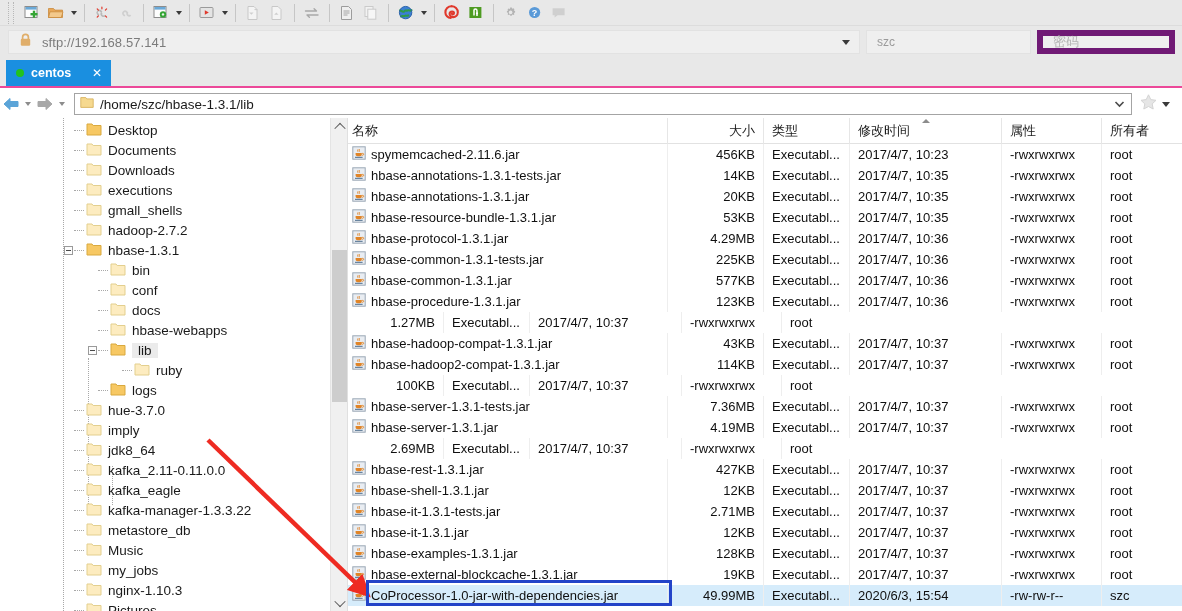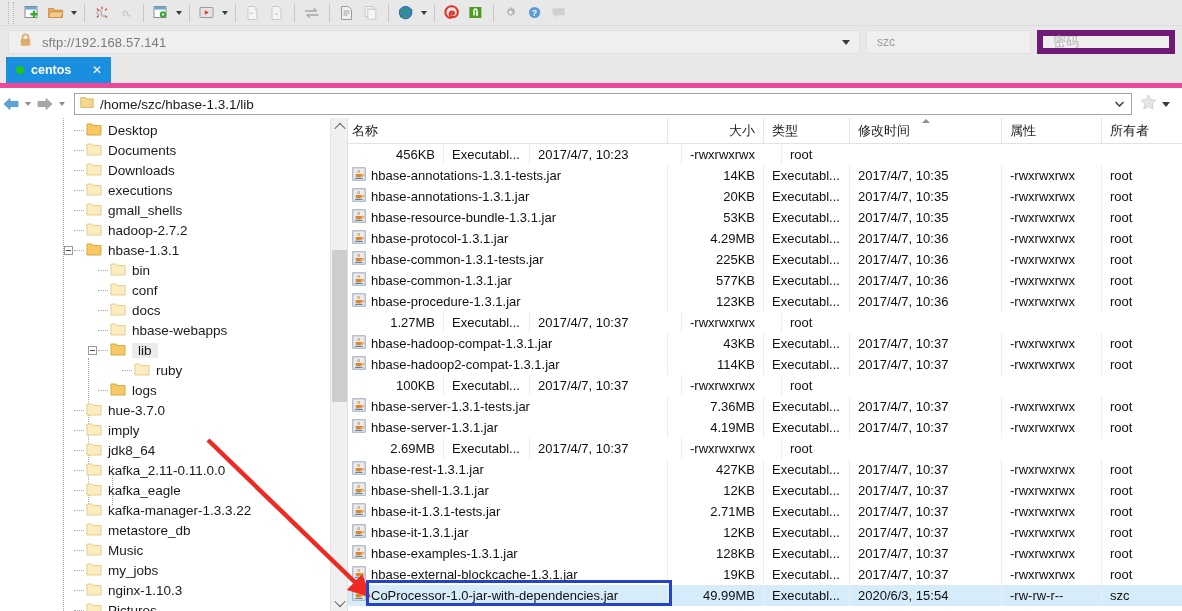--- a/index.html
+++ b/index.html
@@ -98,21 +98,21 @@
     display: flex; align-items: center;
     padding-left: 10px;
     font-size: 13px; color: #b4b4b4;
   }
 
   
   .tabstrip {
     position: absolute; left: 0; top: 58px;
     width: 1182px; height: 30px;
     background: #e8e8e8;
-    border-bottom: 5px solid #ec4899;
+    border-bottom: 2px solid #ec4899;
     display: flex; align-items: flex-end;
   }
   .tab {
     margin-left: 6px;
     width: 105px; height: 26px;
     background: #1a8fe0;
     display: flex; align-items: center;
     color: #ffffff;
     position: relative;
   }
@@ -794,20 +794,31 @@
           </div>
           <div class="lh c-attr">
             <span>属性</span>
           </div>
           <div class="lh c-owner">
             <span>所有者</span>
           </div>
         </div>
       <div id="list-body">
           <div class="lrow">
+            <div class="lc c-name">
+              <span class="jar-ico"><svg width="14" height="14" viewBox="0 0 14 14">
+                  <rect x=".8" y=".8" width="12.4" height="12.4" fill="#e9edf2" stroke="#9aa7b4" stroke-width="1"></rect>
+                  <path d="M6 3.4c-1 .9.3 1.4-.2 2.3" fill="none" stroke="#e08427" stroke-width="1"></path>
+                  <path d="M7.6 3.2c-1.1 1 .4 1.6-.3 2.5" fill="none" stroke="#e08427" stroke-width="1"></path>
+                  <path d="M3.6 7h6.2v1.6c0 1-.9 1.7-2 1.7H5.6c-1.1 0-2-.7-2-1.7z" fill="#e08427"></path>
+                  <path d="M9.9 7.4h.9c.6 0 .9.4.9.9s-.4.9-.9.9h-.9" fill="none" stroke="#e08427" stroke-width=".9"></path>
+                  <rect x="3" y="10.8" width="7.6" height="1" fill="#4a6a8a"></rect>
+                </svg></span>
+              <span>spymemcached-2.11.6.jar</span>
+            </div>
             <div class="lc c-size num">
               <span>456KB</span>
             </div>
             <div class="lc c-type">
               <span>Executabl...</span>
             </div>
             <div class="lc c-time">
               <span>2017/4/7, 10:23</span>
             </div>
             <div class="lc c-attr">

